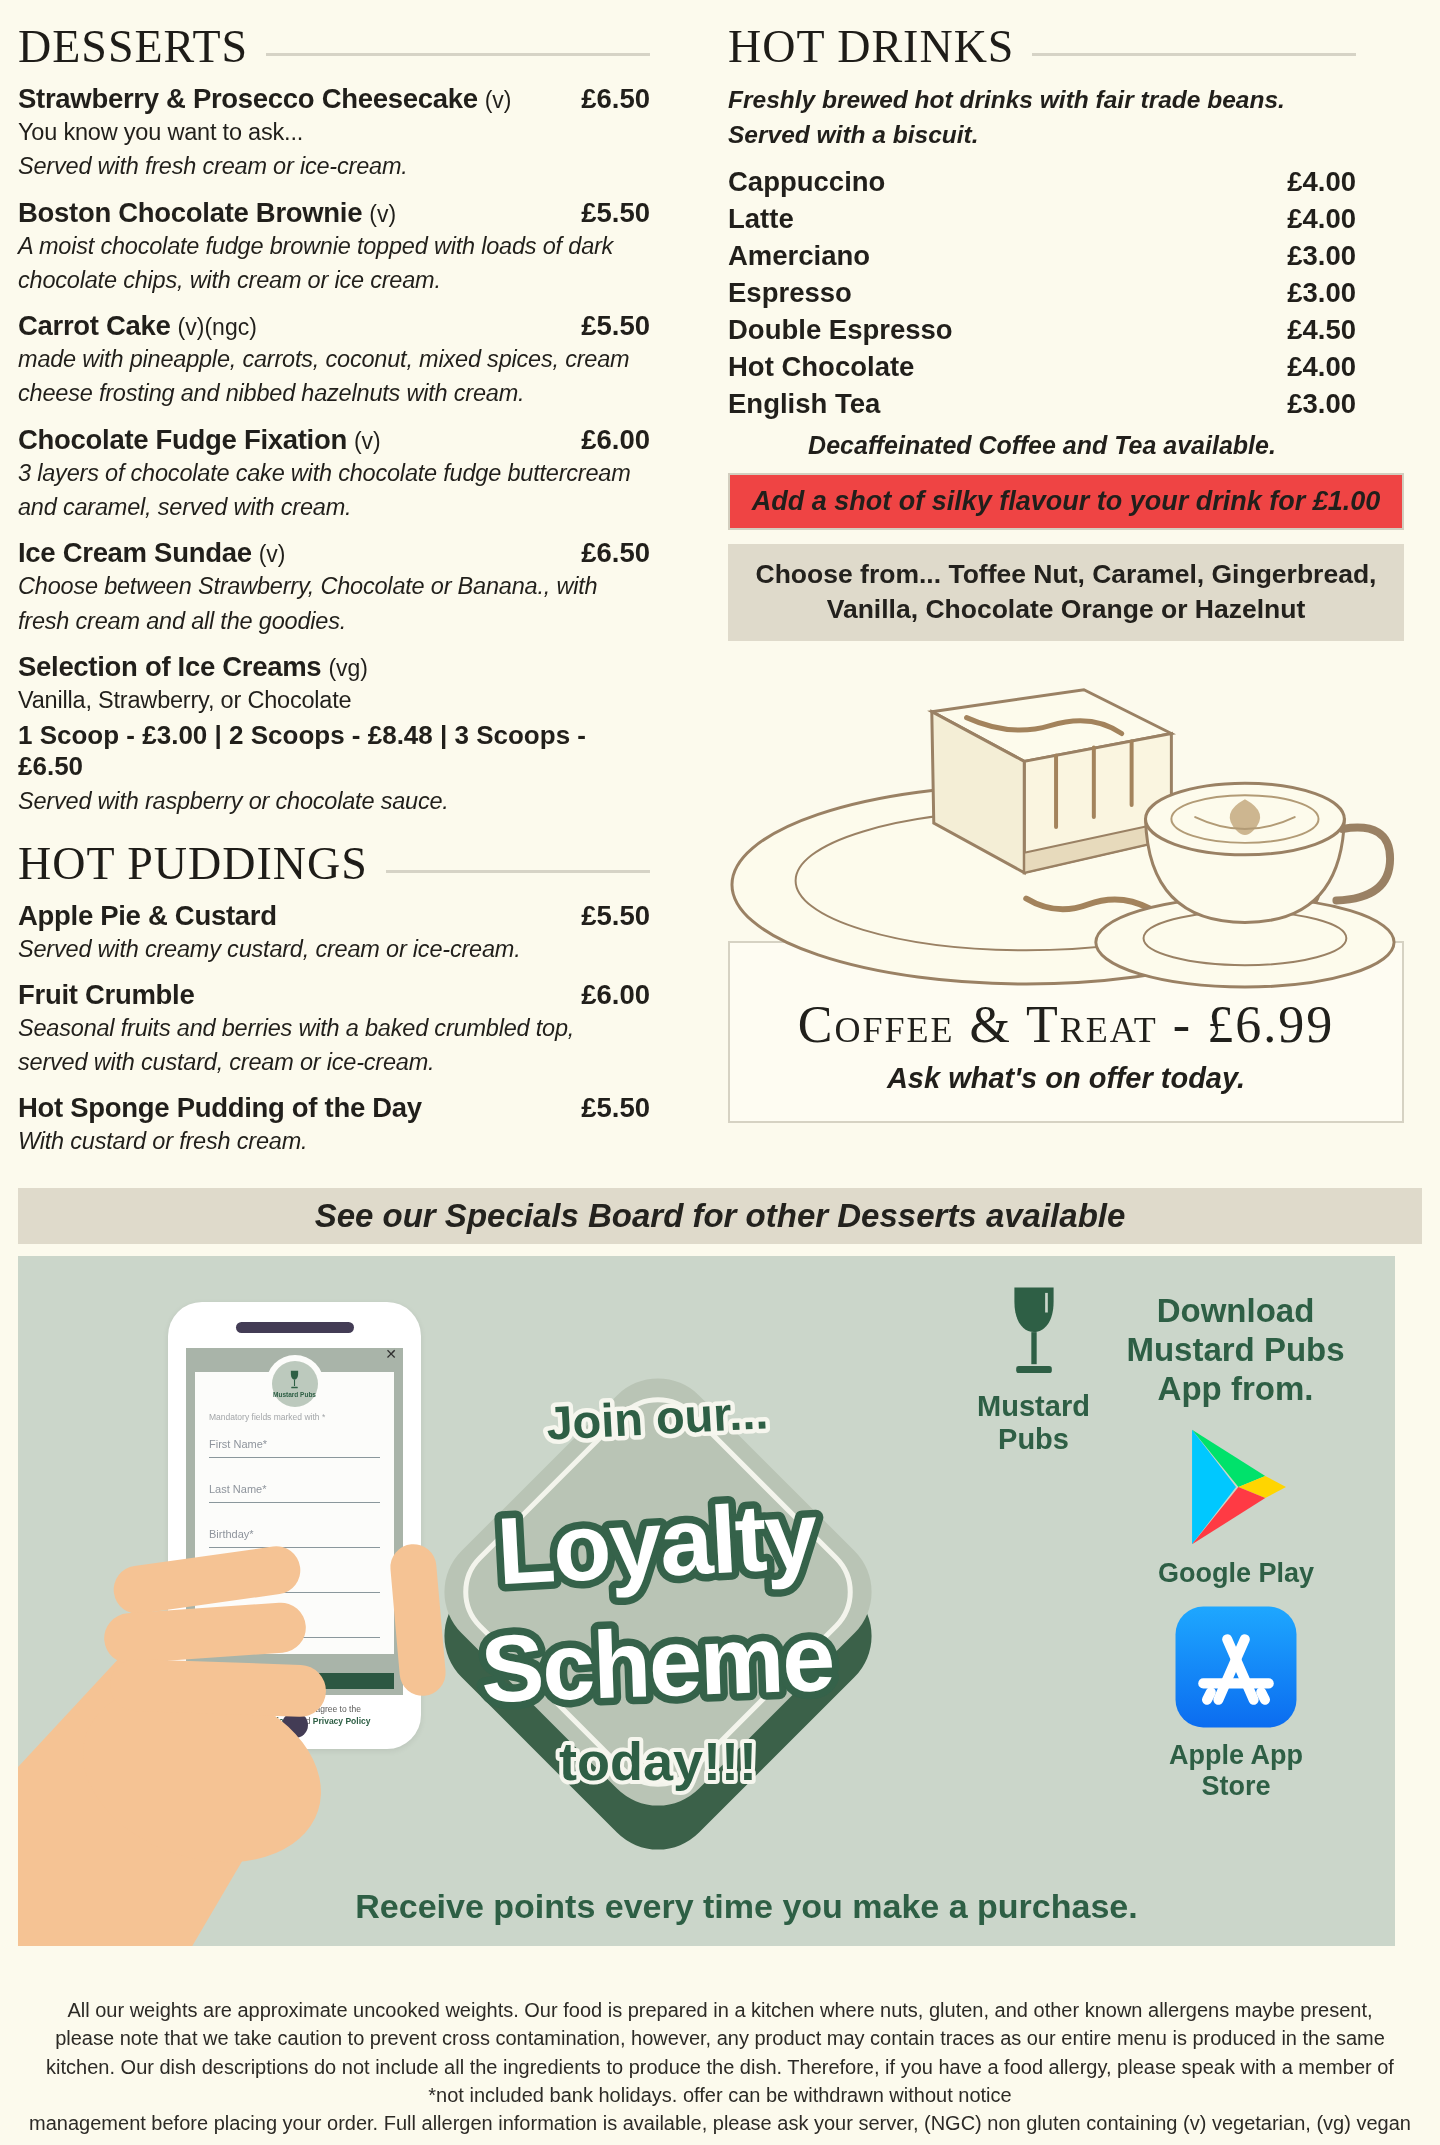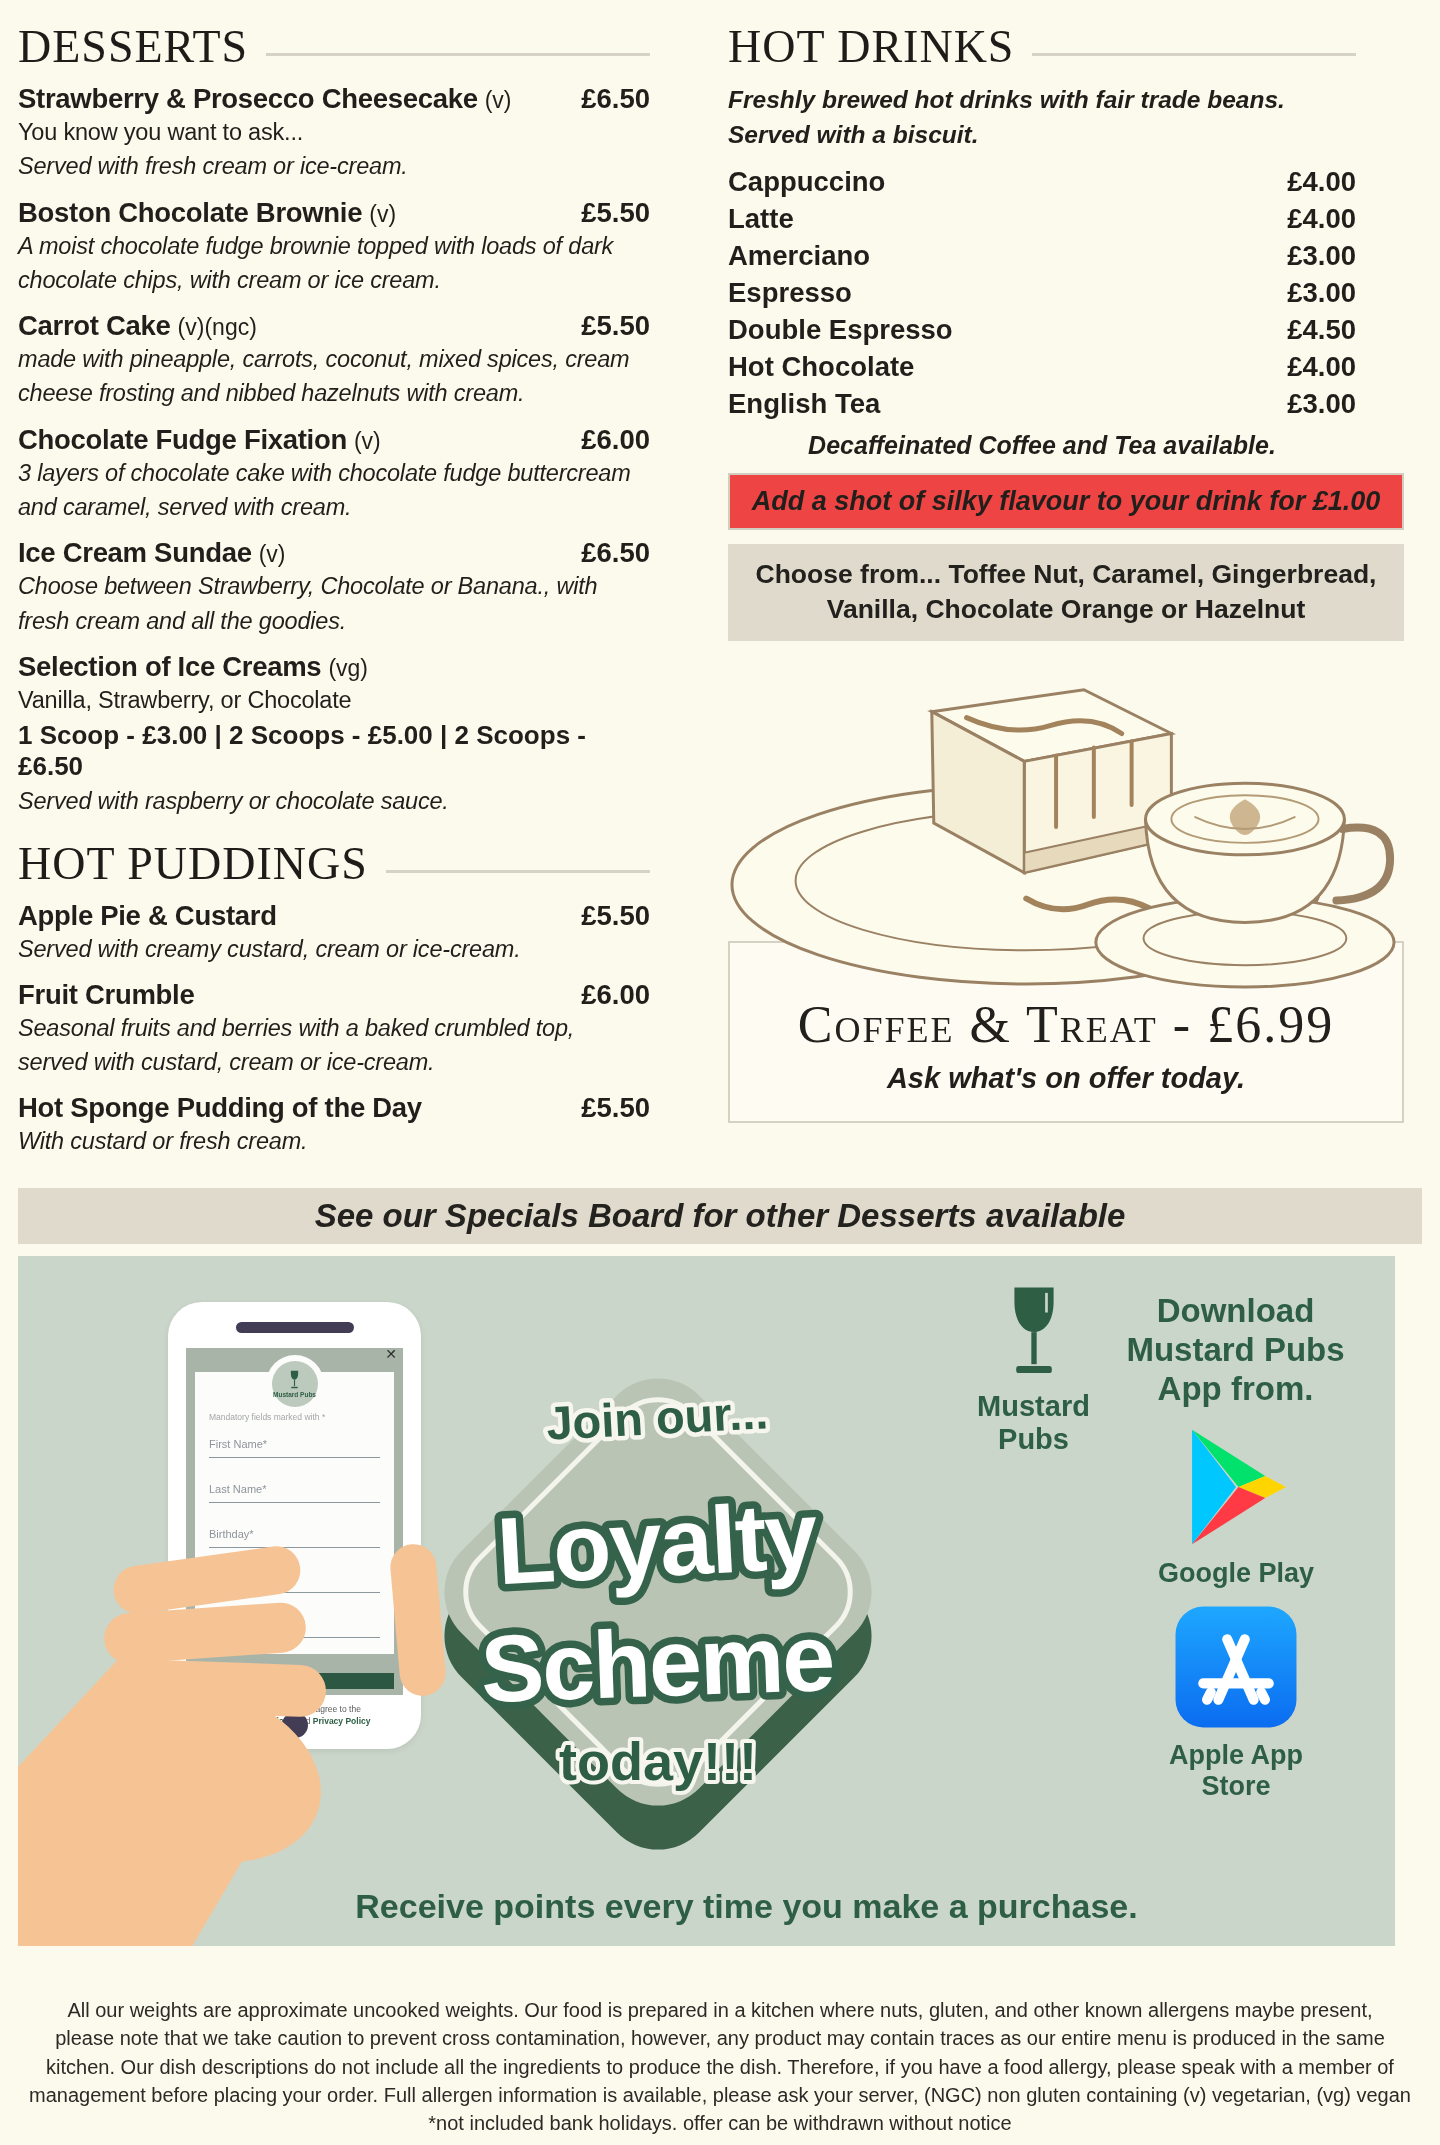--- a/index.html
+++ b/index.html
@@ -144,21 +144,21 @@
       </div>
       <div class="item-desc">Choose between Strawberry, Chocolate or Banana., with fresh cream and all the goodies.</div>
     </div>
 
     <div class="item">
       <div class="item-row">
         <span class="item-name">Selection of Ice Creams</span>
         <span class="item-tag">(vg)</span>
       </div>
       <div class="item-desc plain">Vanilla, Strawberry, or Chocolate</div>
-      <div class="scoops">1 Scoop - £3.00 | 2 Scoops - £5.00 | 2 Scoops - £6.50</div>
+      <div class="scoops">1 Scoop - £3.00 | 2 Scoops - £8.48 | 3 Scoops - £6.50</div>
       <div class="item-desc">Served with raspberry or chocolate sauce.</div>
     </div>
 
     <div class="section-head puddings-gap">
       <span>HOT PUDDINGS</span>
       <span class="rule"></span>
     </div>
 
     <div class="item">
       <div class="item-row">
@@ -383,15 +383,15 @@
 
   <div class="points">
     <div>Receive points every time you make a purchase.</div>
   </div>
 </div>
 
 <div class="footer">
   <div>All our weights are approximate uncooked weights. Our food is prepared in a kitchen where nuts, gluten, and other known allergens maybe present,</div>
   <div>please note that we take caution to prevent cross contamination, however, any product may contain traces as our entire menu is produced in the same</div>
   <div>kitchen. Our dish descriptions do not include all the ingredients to produce the dish. Therefore, if you have a food allergy, please speak with a member of</div>
+  <div>*not included bank holidays. offer can be withdrawn without notice</div>
   <div>management before placing your order. Full allergen information is available, please ask your server, (NGC) non gluten containing (v) vegetarian, (vg) vegan</div>
-  <div>*not included bank holidays. offer can be withdrawn without notice</div>
 </div>
 
 </body></html>

